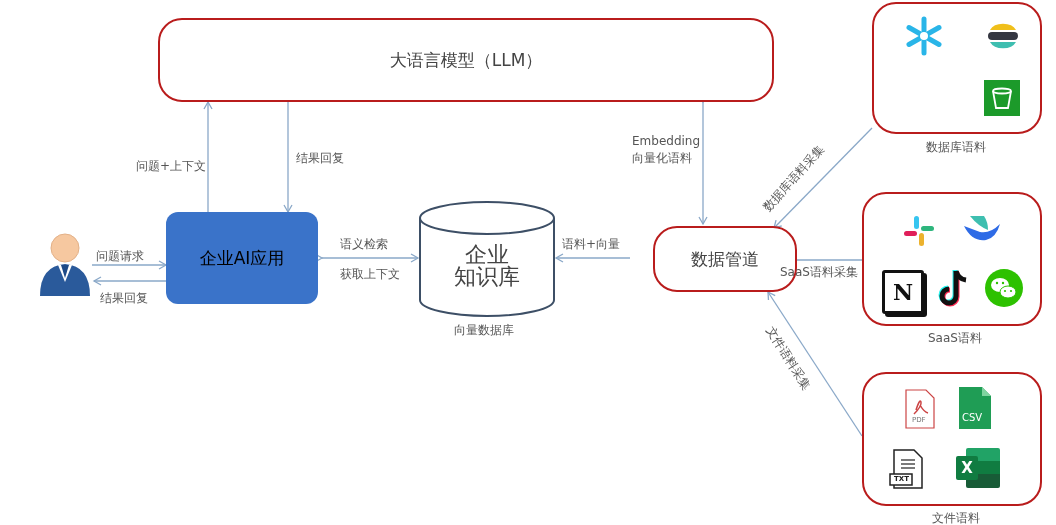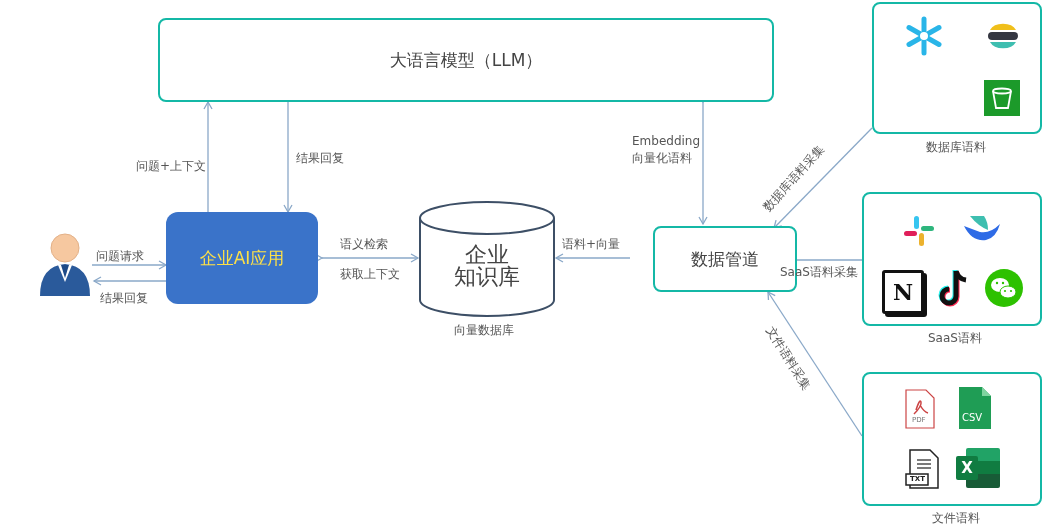--- a/index.html
+++ b/index.html
@@ -1,19 +1,19 @@
 <!DOCTYPE html>
 <html><head>
 <meta charset="utf-8">
 <style>
   html, body { margin:0; padding:0; background:#ffffff; }
   body { width:1056px; height:525px; position:relative; overflow:hidden;
          font-family:"DejaVu Sans", "Liberation Sans", sans-serif; color:#555; }
   .abs { position:absolute; }
-  .box { position:absolute; box-sizing:border-box; border:2px solid #14b8a6; border-radius:8px; background:#fff; }
+  .box { position:absolute; box-sizing:border-box; border:2px solid #b91c1c; border-radius:24px; background:#fff; }
   .lbl { position:absolute; font-size:12px; color:#555; white-space:nowrap; }
   .center { display:flex; align-items:center; justify-content:center; }
   svg.arrows { position:absolute; left:0; top:0; }
 </style>
 </head>
 <body>
 
 <svg class="arrows" width="1056" height="525">
   <defs>
     <marker id="ah" markerWidth="10" markerHeight="10" refX="8" refY="5" orient="auto" markerUnits="userSpaceOnUse">
@@ -52,21 +52,21 @@
     <path d="M2,64 Q2,34 27,32 Q52,34 52,64 Z" fill="#2a5a9b"></path>
     <path d="M20,33 L27,50 L34,33 Z" fill="#fff"></path>
     <path d="M23,33 L27,46 L31,33 Z" fill="#1e4a87"></path>
   </svg>
 </div>
 
 <div class="lbl" style="left:96px;top:248px;">问题请求</div>
 <div class="lbl" style="left:100px;top:290px;">结果回复</div>
 
 <div class="abs center" style="left:166px;top:212px;width:152px;height:92px;background:#3a73c9;border-radius:12px;">
-  <span style="color:#fde047;font-size:17px;">企业AI应用</span>
+  <span style="color:#000000;font-size:17px;">企业AI应用</span>
 </div>
 
 <div class="lbl" style="left:136px;top:150px;margin-top:8px;">问题+上下文</div>
 <div class="lbl" style="left:296px;top:150px;">结果回复</div>
 
 <div class="lbl" style="left:340px;top:236px;">语义检索</div>
 <div class="lbl" style="left:340px;top:266px;">获取上下文</div>
 
 <div class="abs" style="left:418px;top:200px;width:138px;height:120px;">
   <svg width="138" height="120" viewBox="0 0 138 120">
@@ -172,21 +172,21 @@
     </svg>
     <span style="position:absolute;left:8px;top:28px;font-size:7px;color:#777;">PDF</span>
   </div>
   <div class="abs" style="left:94px;top:12px;">
     <svg width="34" height="44" viewBox="0 0 34 44">
       <path d="M1,1 L24,1 L33,10 L33,43 L1,43 Z" fill="#1f9d55"></path>
       <path d="M24,1 L24,10 L33,10 Z" fill="#7fd4a0"></path>
     </svg>
     <span style="position:absolute;left:4px;top:26px;font-size:10px;color:#fff;">CSV</span>
   </div>
-  <div class="abs" style="left:40px;top:74px;">
+  <div class="abs" style="left:24px;top:74px;">
     <svg width="36" height="42" viewBox="0 0 36 42">
       <path d="M6,2 L26,2 L34,10 L34,40 L6,40 Z" fill="#fff" stroke="#222" stroke-width="1.5"></path>
       <line x1="13" y1="12" x2="27" y2="12" stroke="#222" stroke-width="1.2"></line>
       <line x1="13" y1="16" x2="27" y2="16" stroke="#222" stroke-width="1.2"></line>
       <line x1="13" y1="20" x2="27" y2="20" stroke="#222" stroke-width="1.2"></line>
       <rect x="2" y="26" width="22" height="11" fill="#fff" stroke="#222" stroke-width="1.5"></rect>
     </svg>
     <span style="position:absolute;left:6px;top:27px;font-size:7px;color:#222;font-weight:bold;">TXT</span>
   </div>
   <div class="abs" style="left:92px;top:74px;width:44px;height:40px;">

